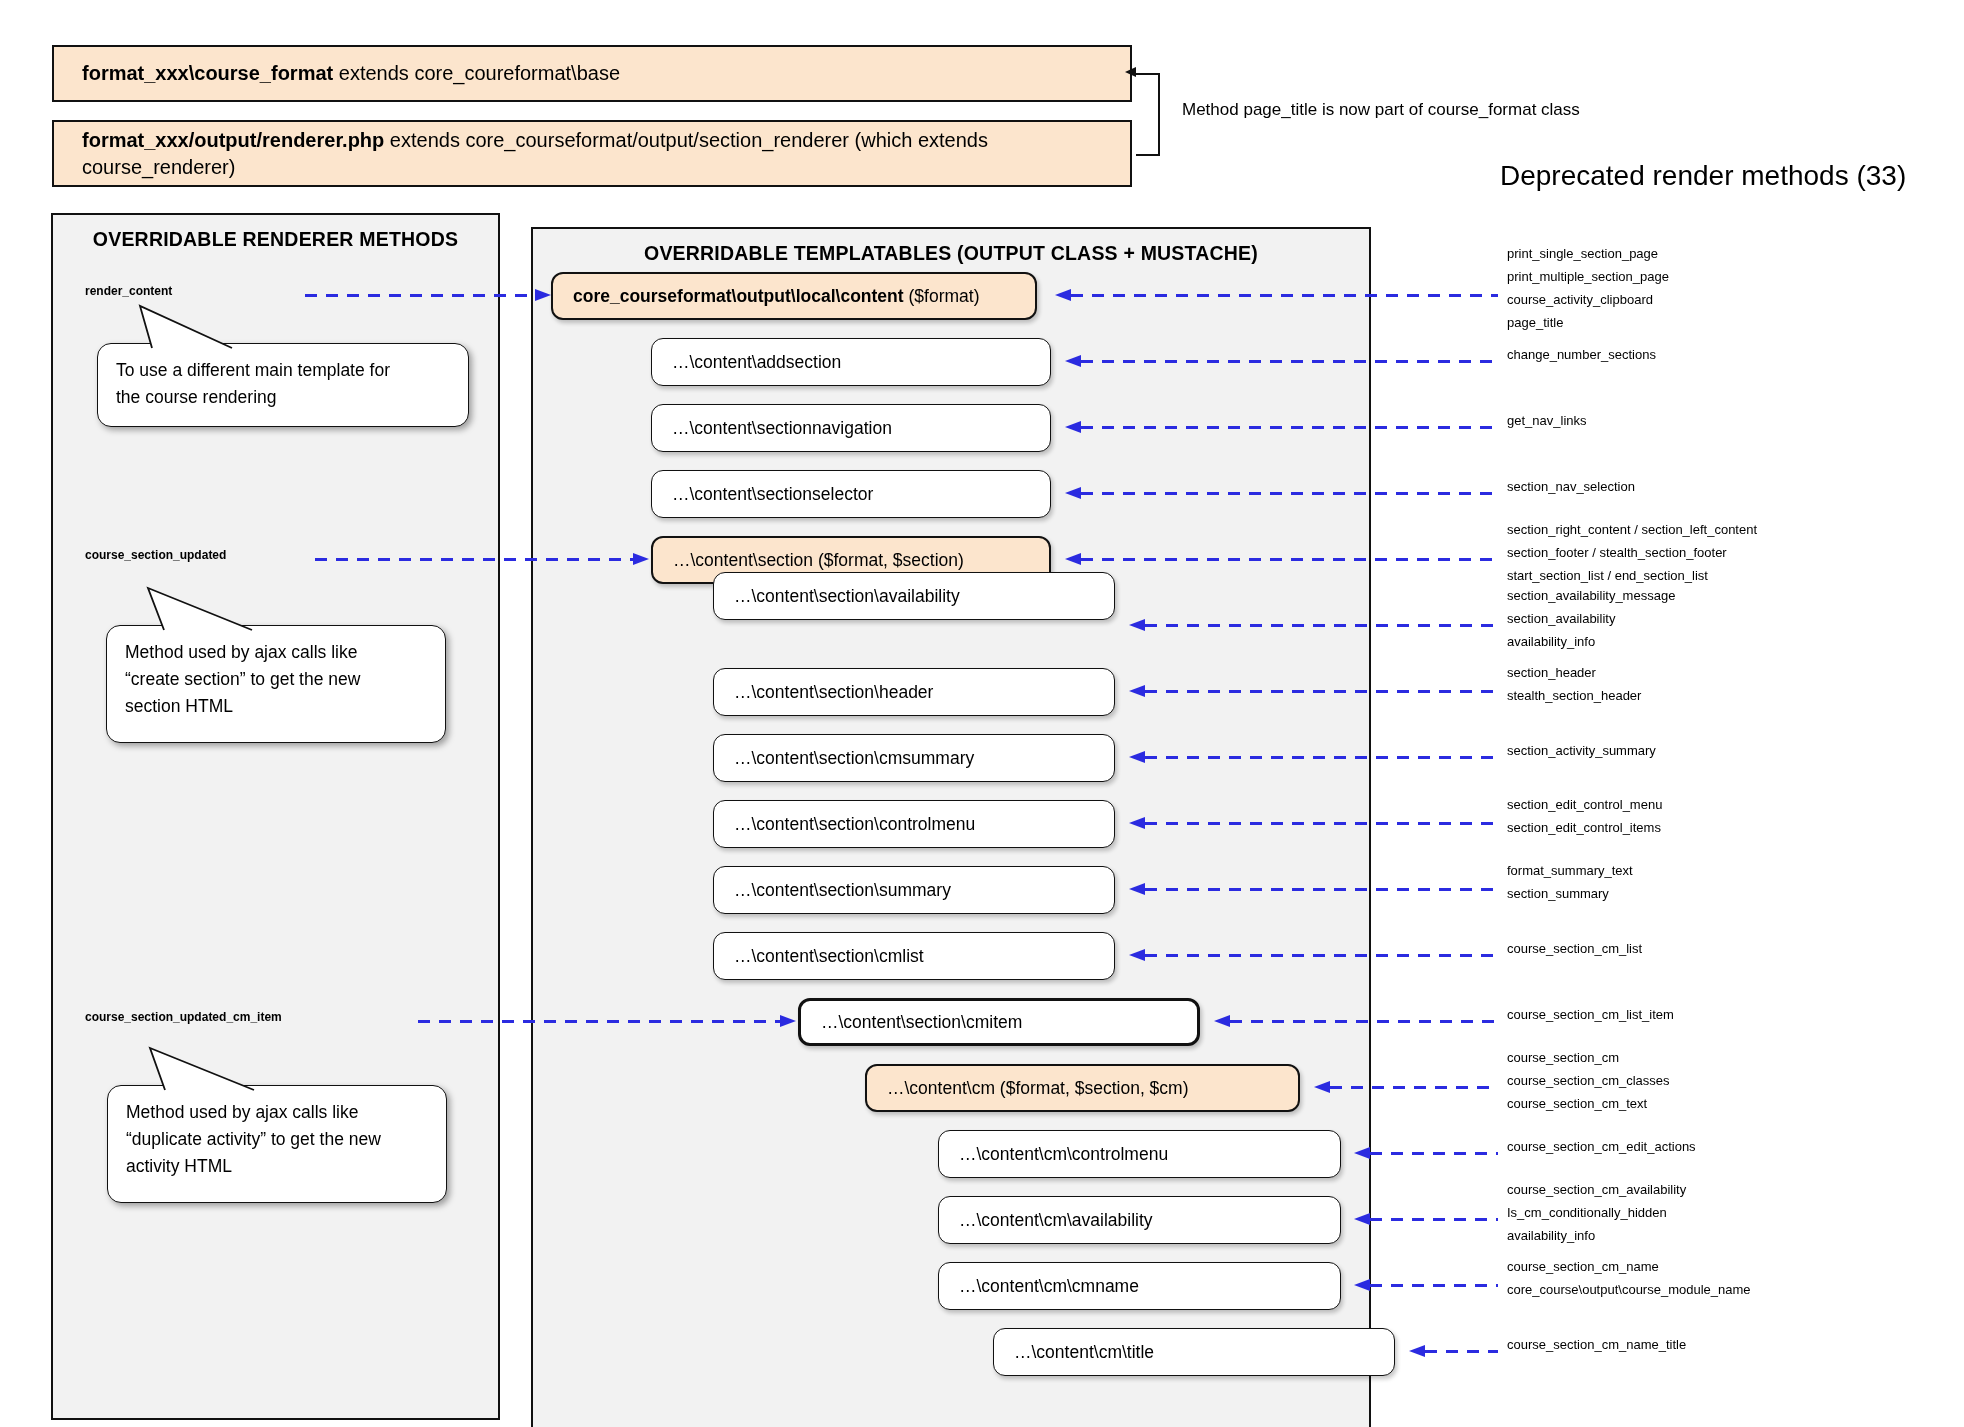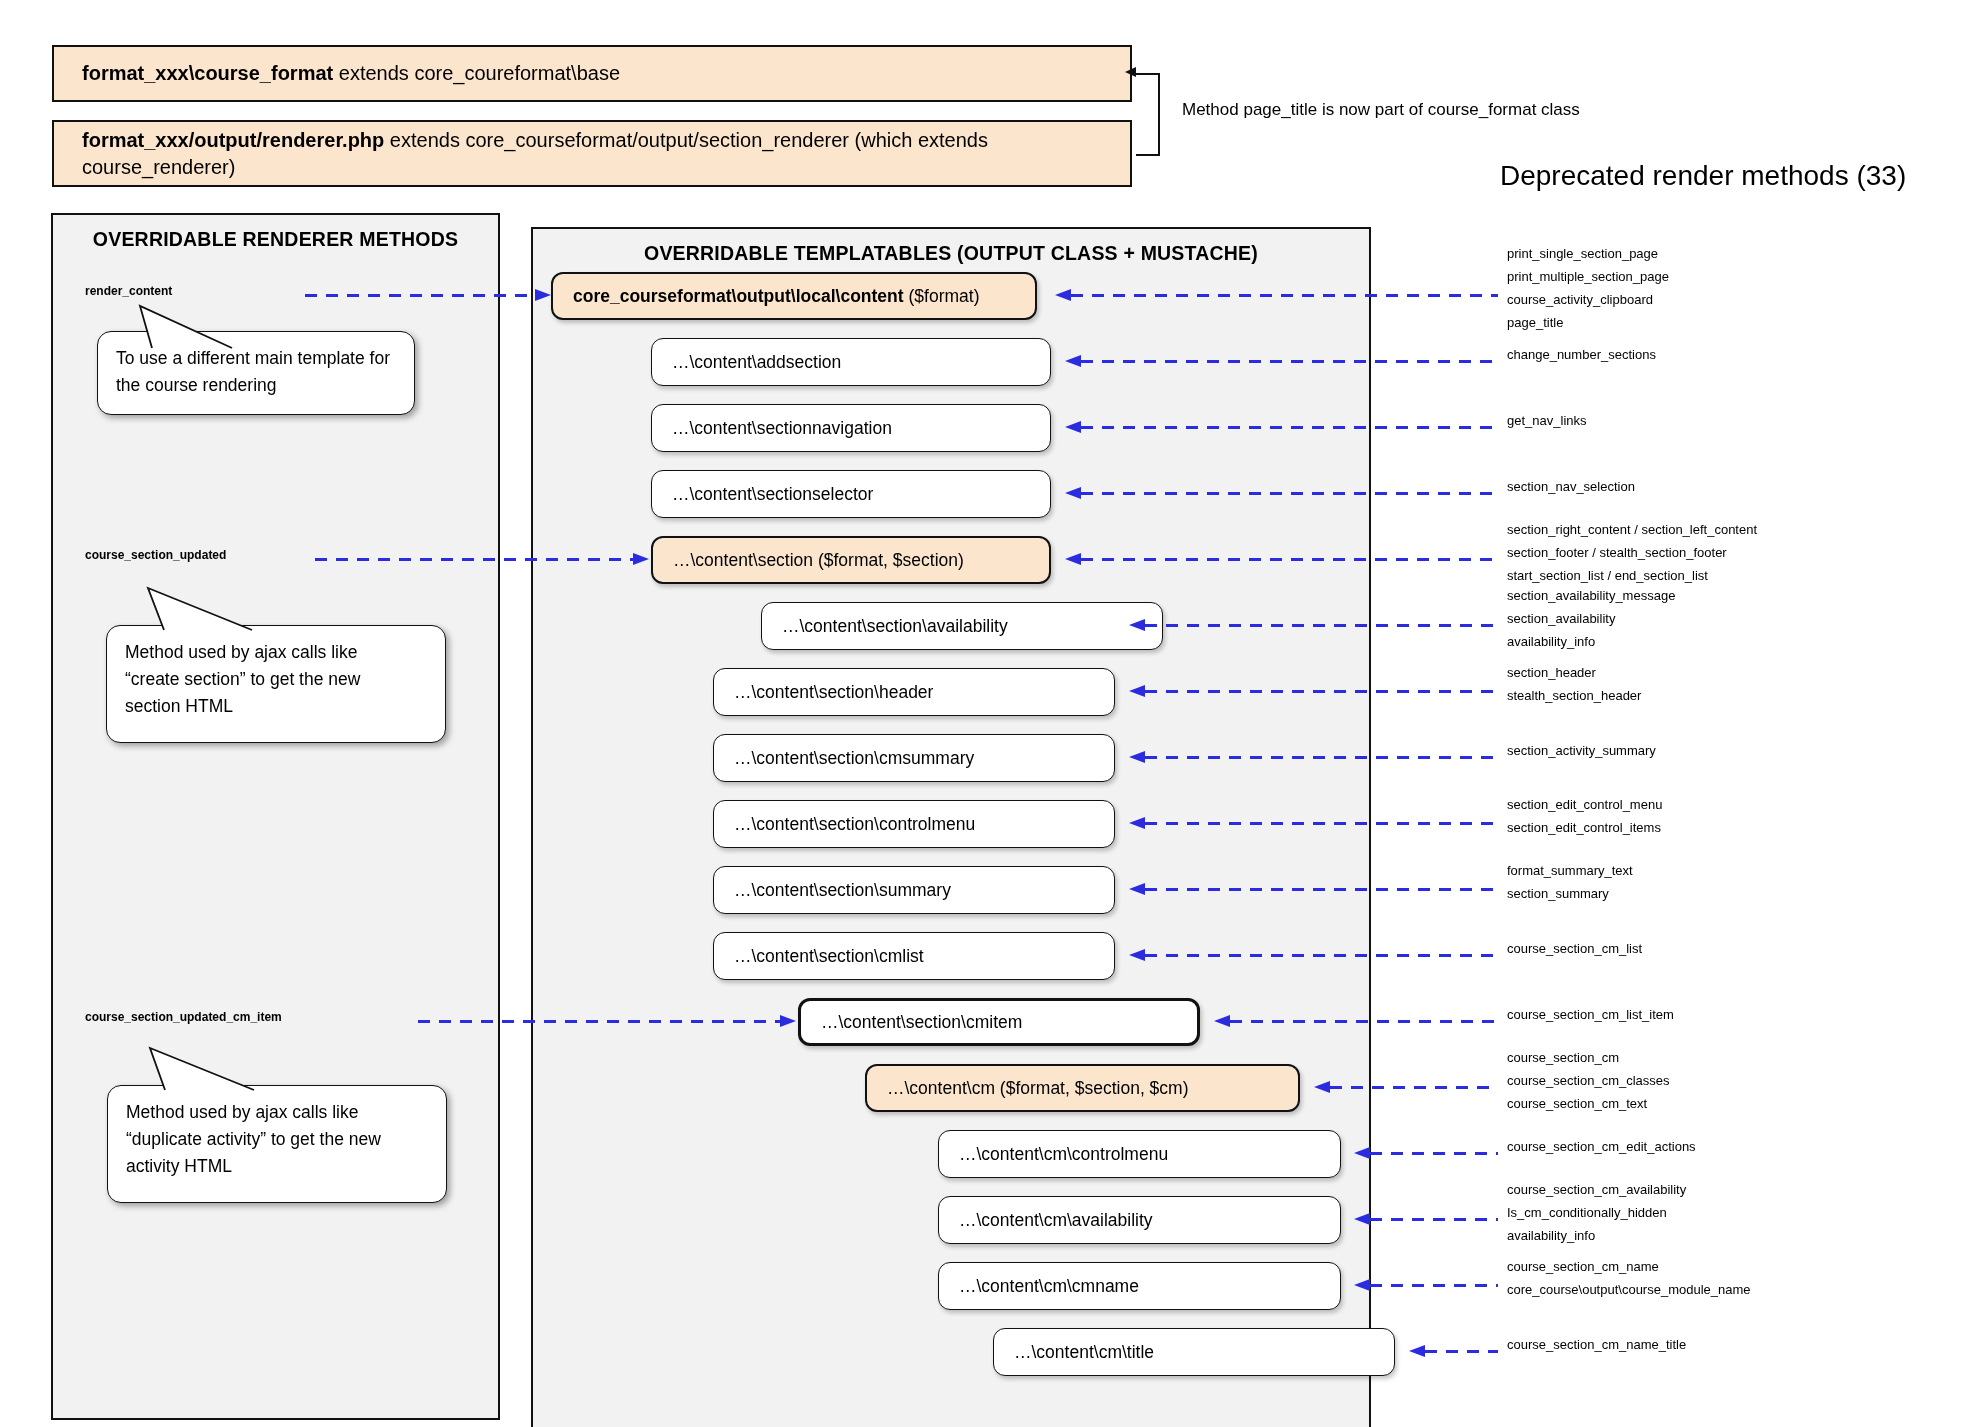--- a/index.html
+++ b/index.html
@@ -91,41 +91,41 @@
     <div class="panel-title">OVERRIDABLE RENDERER METHODS</div>
   </div>
   <div class="panel" style="left:531px;top:227px;width:840px;height:1207px;">
     <div class="panel-title">OVERRIDABLE TEMPLATABLES (OUTPUT CLASS + MUSTACHE)</div>
   </div>
 
   <div class="lmethod" style="left:85px;top:284px;">render_content</div>
   <div class="lmethod" style="left:85px;top:548px;">course_section_updated</div>
   <div class="lmethod" style="left:85px;top:1010px;">course_section_updated_cm_item</div>
 
-  <div class="bubble" style="left:97px;top:331px;width:318px;height:84px;">To use a different main template for
+  <div class="bubble" style="left:97px;top:343px;width:372px;height:84px;">To use a different main template for
 the course rendering</div>
   <div class="bubble" style="left:106px;top:625px;width:340px;height:118px;">Method used by ajax calls like
 “create section” to get the new
 section HTML</div>
   <div class="bubble" style="left:107px;top:1085px;width:340px;height:118px;">Method used by ajax calls like
 “duplicate activity” to get the new
 activity HTML</div>
 
   <svg class="tails" width="1964" height="1427">
     <path d="M152,348 L140,306 L232,348" fill="#ffffff" stroke="#111111" stroke-width="1.8"></path>
     <path d="M164,630 L148,588 L252,630" fill="#ffffff" stroke="#111111" stroke-width="1.8"></path>
     <path d="M165,1090 L150,1048 L254,1090" fill="#ffffff" stroke="#111111" stroke-width="1.8"></path>
   </svg>
 
   <div class="mbox lvl0 orange" style="top:272px;"><span class="bold">core_courseformat\output\local\content</span><span> ($format)</span></div>
   <div class="mbox lvl1" style="top:338px;"><span class="bold"></span><span>…\content\addsection</span></div>
   <div class="mbox lvl1" style="top:404px;"><span class="bold"></span><span>…\content\sectionnavigation</span></div>
   <div class="mbox lvl1" style="top:470px;"><span class="bold"></span><span>…\content\sectionselector</span></div>
   <div class="mbox lvl1 orange" style="top:536px;"><span class="bold"></span><span>…\content\section ($format, $section)</span></div>
-  <div class="mbox lvl2" style="top:602px;margin-left:48px;"><span class="bold"></span><span>…\content\section\availability</span></div>
+  <div class="mbox lvl2" style="top:572px;"><span class="bold"></span><span>…\content\section\availability</span></div>
   <div class="mbox lvl2" style="top:668px;"><span class="bold"></span><span>…\content\section\header</span></div>
   <div class="mbox lvl2" style="top:734px;"><span class="bold"></span><span>…\content\section\cmsummary</span></div>
   <div class="mbox lvl2" style="top:800px;"><span class="bold"></span><span>…\content\section\controlmenu</span></div>
   <div class="mbox lvl2" style="top:866px;"><span class="bold"></span><span>…\content\section\summary</span></div>
   <div class="mbox lvl2" style="top:932px;"><span class="bold"></span><span>…\content\section\cmlist</span></div>
   <div class="mbox lvl3 thick" style="top:998px;"><span class="bold"></span><span>…\content\section\cmitem</span></div>
   <div class="mbox lvl4 orange" style="top:1064px;"><span class="bold"></span><span>…\content\cm ($format, $section, $cm)</span></div>
   <div class="mbox lvl5" style="top:1130px;"><span class="bold"></span><span>…\content\cm\controlmenu</span></div>
   <div class="mbox lvl5" style="top:1196px;"><span class="bold"></span><span>…\content\cm\availability</span></div>
   <div class="mbox lvl5" style="top:1262px;"><span class="bold"></span><span>…\content\cm\cmname</span></div>

